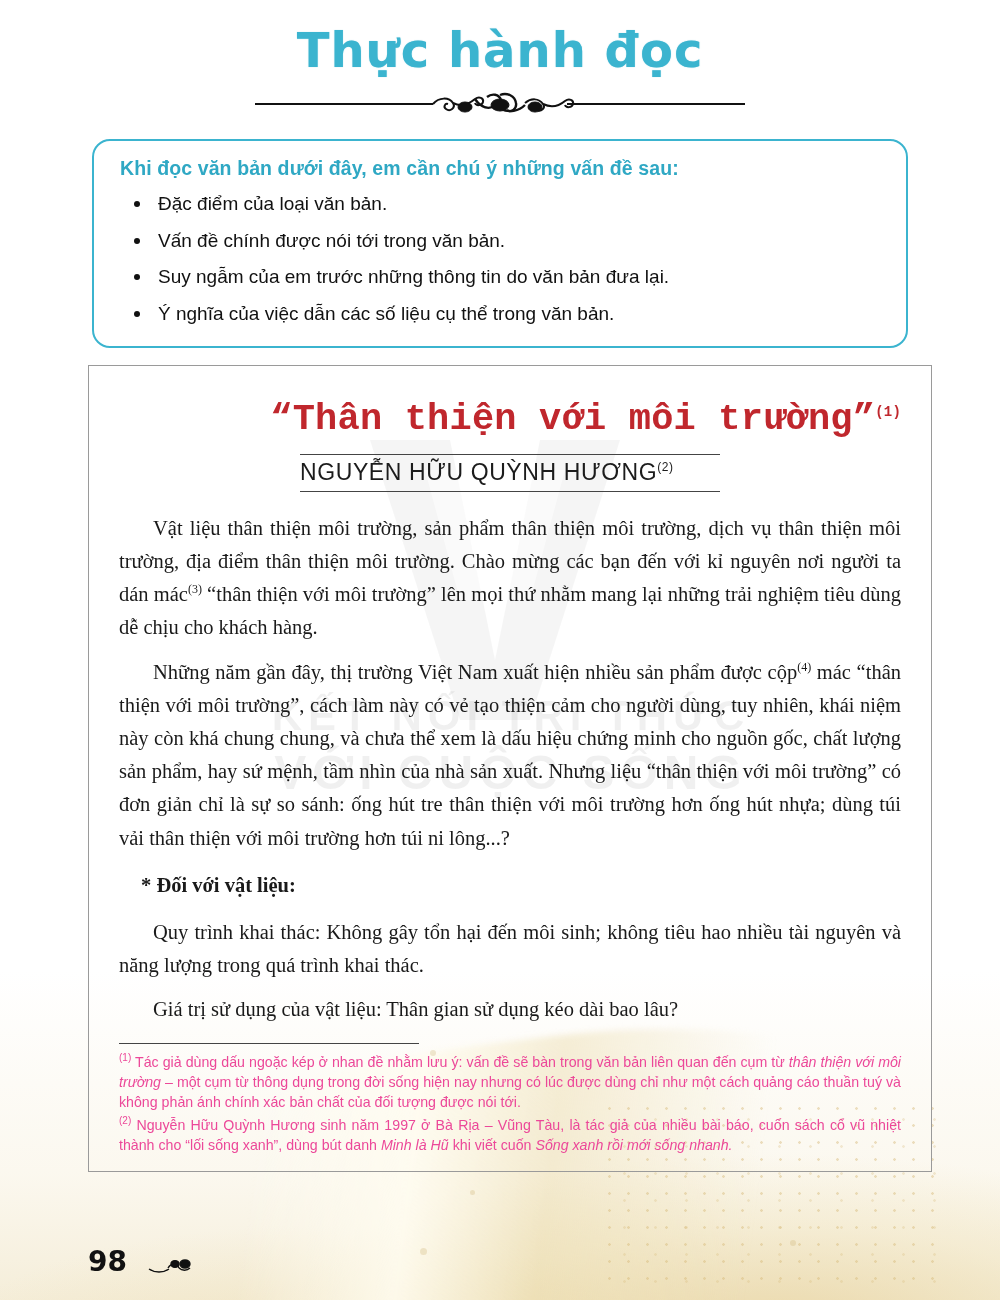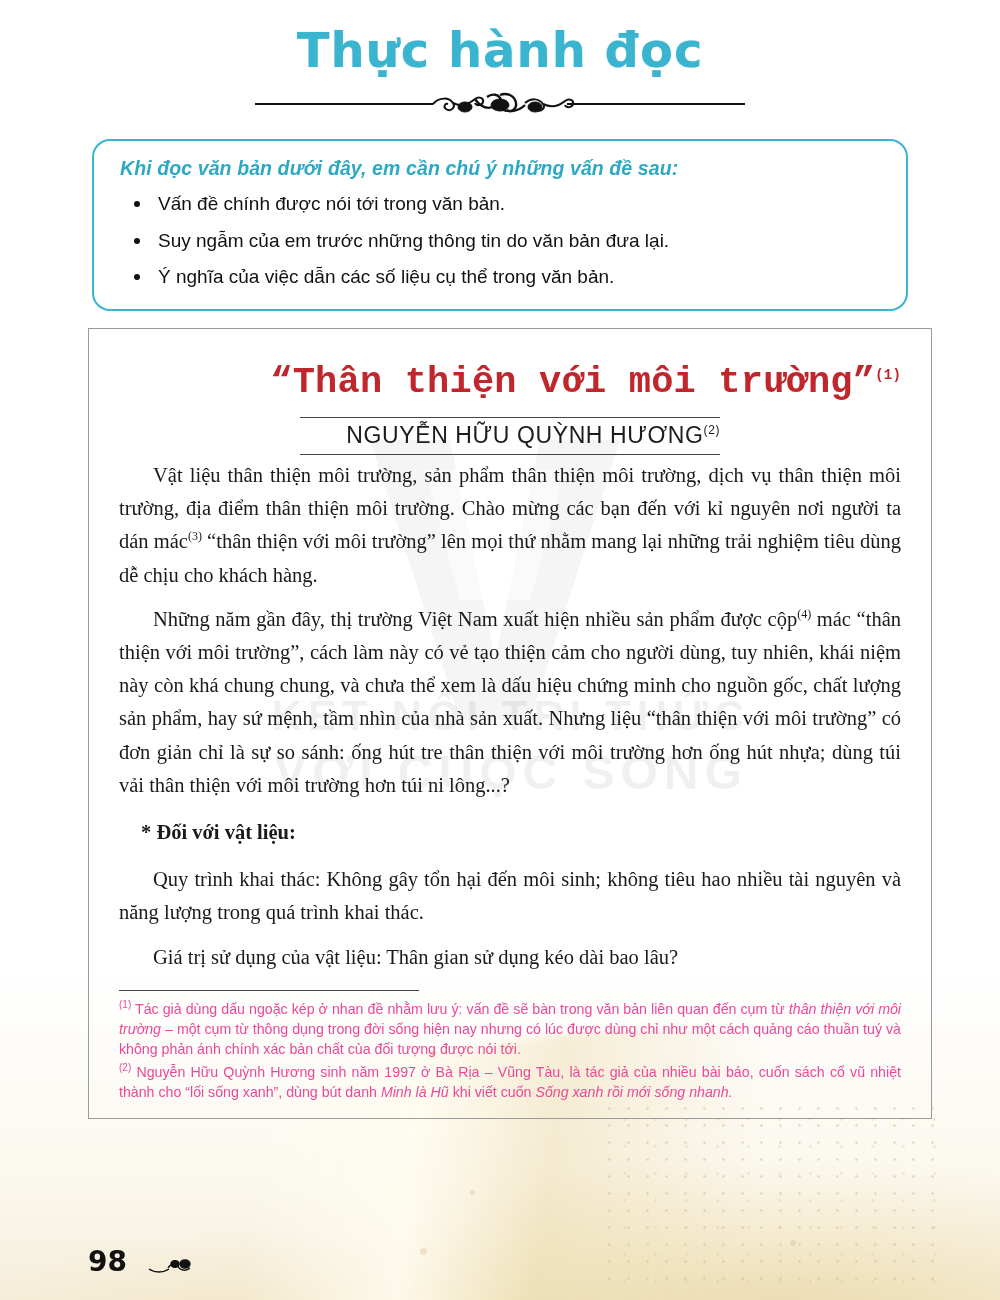--- a/index.html
+++ b/index.html
@@ -128,21 +128,20 @@
     z-index: 3;
     margin: 22px 92px 0 92px;
     border: 2px solid #3BB4CF;
     border-radius: 18px;
     padding: 16px 26px 18px 26px;
     background: rgba(255,255,255,0.85);
   }
   .instruction-heading {
     color: #2FA8C4;
     font-family: "Liberation Sans", sans-serif;
-    font-style: italic;
     font-weight: bold;
     font-size: 19.5px;
     margin-bottom: 12px;
     letter-spacing: 0.1px;
   }
   ul.instruction-list {
     list-style: none;
     margin: 0;
     padding: 0;
   }
@@ -191,32 +190,32 @@
     font-size: 14px;
     vertical-align: super;
     font-weight: bold;
   }
   .byline-wrap {
     width: 420px;
     margin: 14px auto 0 auto;
     border-top: 1px solid #444;
     border-bottom: 1px solid #444;
     padding: 4px 0 5px 0;
-    text-align: right;
+    text-align: left;
   }
   .byline {
     font-family: "Liberation Sans", sans-serif;
     font-size: 23px;
     color: #1c1c1c;
     letter-spacing: 0.6px;
   }
   .byline sup { font-size: 12px; }
 
   .body-text {
-    margin-top: 4px;
+    margin-top: 20px;
     font-family: "Liberation Serif", serif;
     font-size: 20.5px;
     line-height: 1.62;
     color: #1a1a1a;
     text-align: justify;
   }
   .body-text p {
     margin: 0 0 11px 0;
     text-indent: 34px;
   }
@@ -312,20 +311,21 @@
       <ellipse cx="130" cy="16" rx="7" ry="5"></ellipse>
       <ellipse cx="95" cy="14" rx="9" ry="6"></ellipse>
     </g>
   </svg>
   <div class="rule"></div>
 </div>
 
 <div class="instruction-box">
   <div class="instruction-heading">Khi đọc văn bản dưới đây, em cần chú ý những vấn đề sau:</div>
   <ul class="instruction-list">
+    <li>Đặc điểm của loại văn bản.</li>
     <li>Vấn đề chính được nói tới trong văn bản.</li>
     <li>Suy ngẫm của em trước những thông tin do văn bản đưa lại.</li>
     <li>Ý nghĩa của việc dẫn các số liệu cụ thể trong văn bản.</li>
   </ul>
 </div>
 
 <div class="article-frame">
   <div class="article-title">
     <span>“Thân thiện với môi trường”</span><sup>(1)</sup>
   </div>

